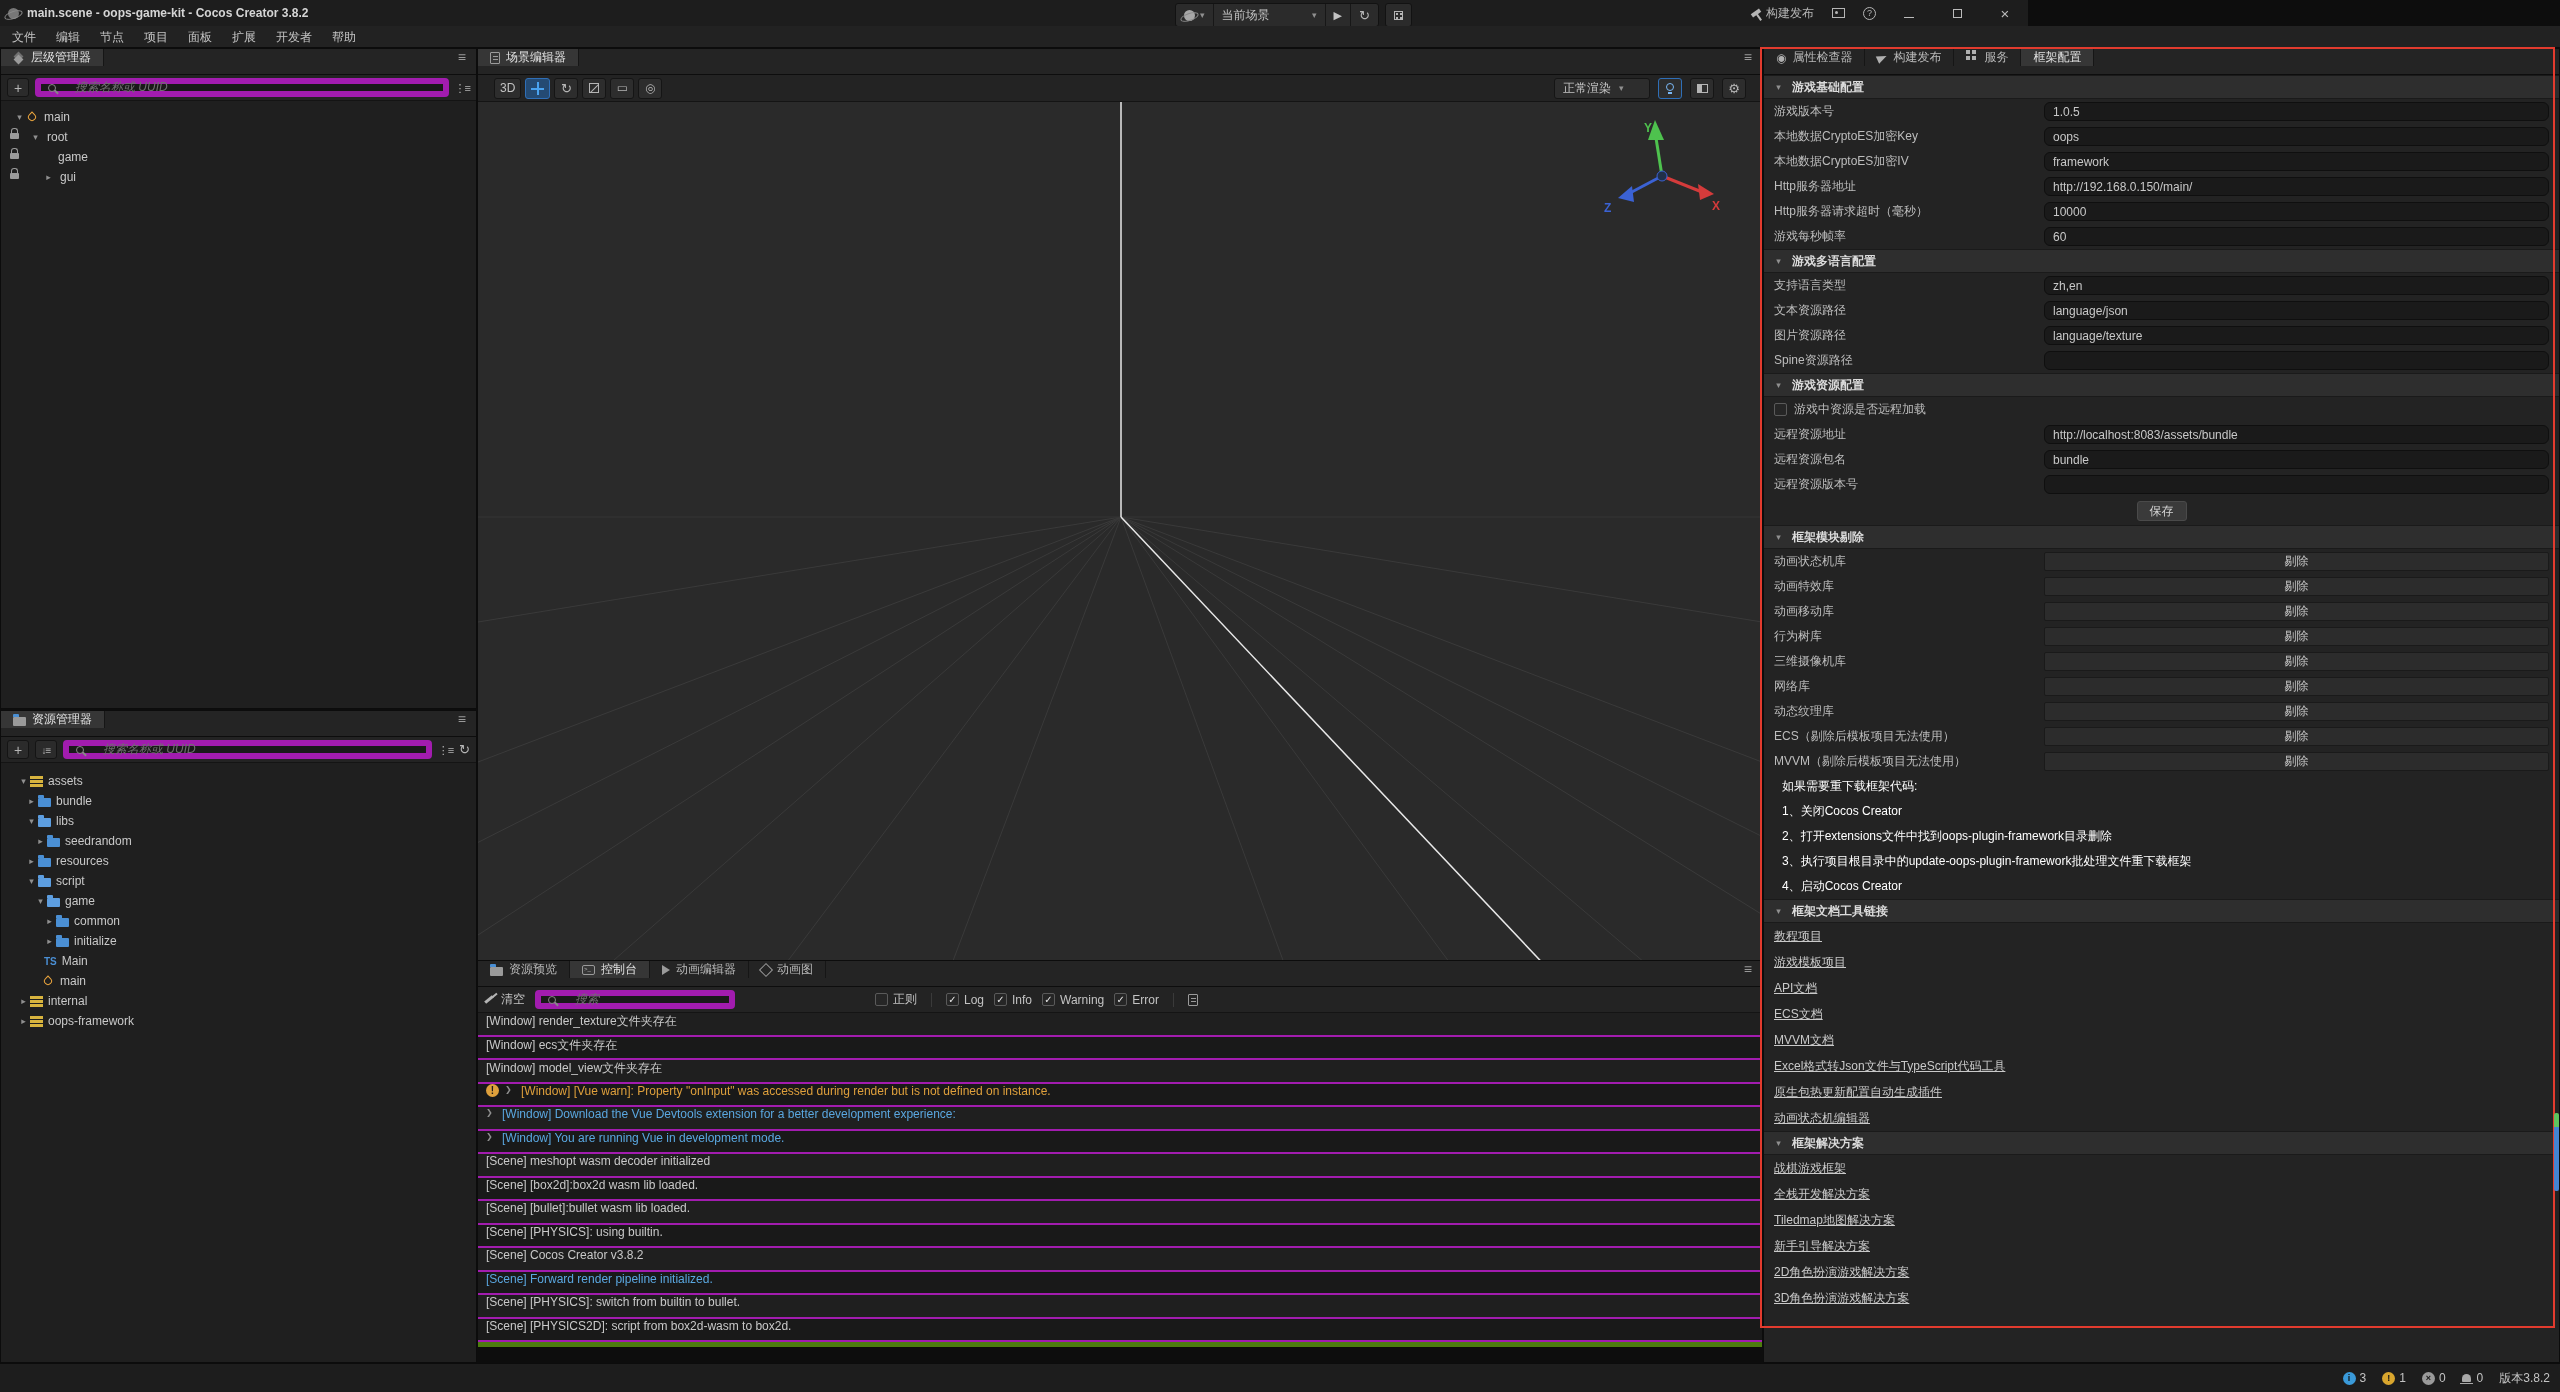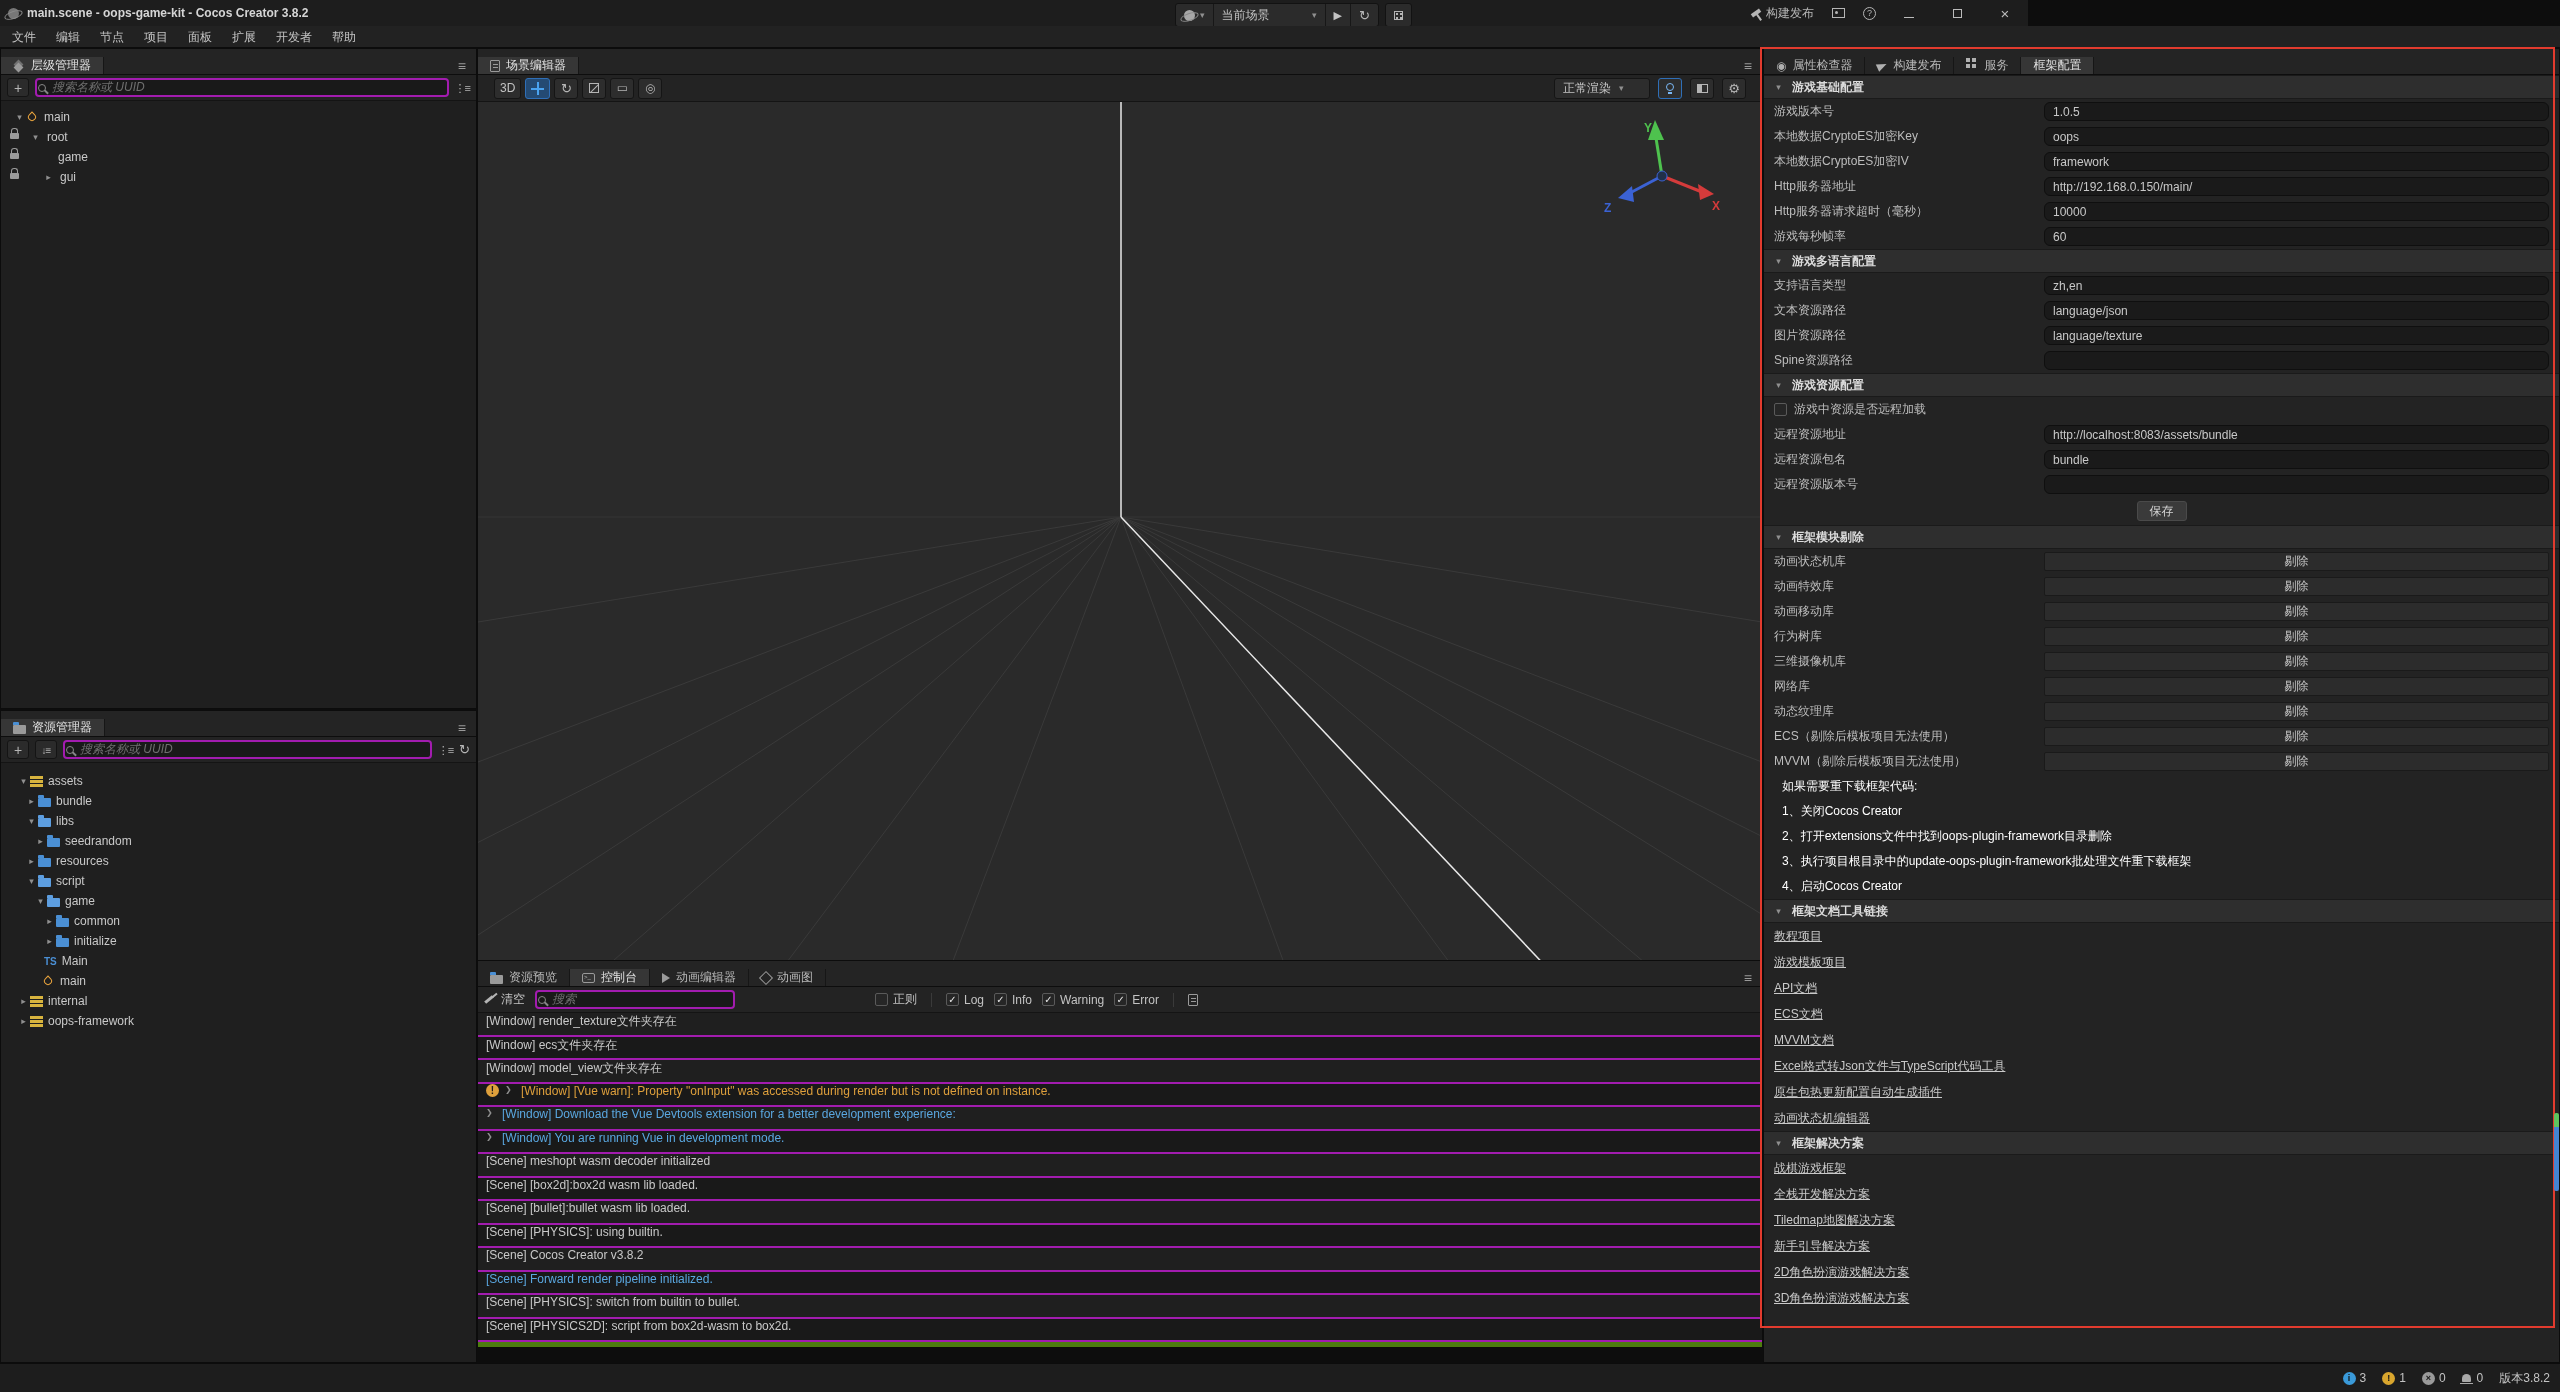--- a/index.html
+++ b/index.html
@@ -12,26 +12,26 @@
 .menu-item{padding:0 10px;height:22px;line-height:22px;color:#c3c3c3;cursor:default}
 .win-title{color:#d5d5d5;font-weight:bold;margin-left:8px}
 .tb-right{margin-left:auto;display:flex;align-items:center;gap:18px}
 .tb-ic{color:#b5b5b5;display:flex;align-items:center;gap:5px}
 .ctl{width:30px;text-align:center;color:#bbb;font-size:13px}
 #center-toolbar{position:absolute;left:1175px;top:3px;height:24px;display:flex;align-items:center;gap:6px}
 .ct-group{display:flex;align-items:center;background:#2b2b2b;border:1px solid #121212;border-radius:3px;height:24px}
 .ct-btn{padding:0 8px;height:22px;display:flex;align-items:center;gap:5px;color:#c3c3c3;border-right:1px solid #171717}
 .ct-btn:last-child{border-right:none}
 
-.tabbar{height:26px;background:#242424;border-bottom:1px solid #0d0d0d;display:flex;align-items:flex-end}
+.tabbar{height:26px;background:#242424;border-bottom:1px solid #0d0d0d;display:flex;align-items:flex-start}
 .tab{display:flex;align-items:center;gap:6px;padding:0 12px;color:#b8b8b8;border-right:1px solid #161616}
 .tab.active{background:#363636;color:#e2e2e2}
 .tab-menu{margin-left:auto;display:flex;align-items:center;padding:0 10px;color:#999}
 .toolrow{height:26px;display:flex;align-items:center;gap:6px;padding:0 6px;border-bottom:1px solid #141414;background:#232323}
-.sbox{flex:1;height:19px;background:#191919;border:2px solid #a21caf;border-radius:4px;display:flex;align-items:center;gap:6px;padding:0 1px;color:#777}
+.sbox{flex:1;height:19px;background:#191919;border:6px solid #a21caf;border-radius:4px;display:flex;align-items:center;gap:19px;padding:0 7px;color:#777}
 .sbox .ph{font-style:italic;color:#6f6f6f}
 .mini-btn{width:22px;height:19px;background:#2b2b2b;border:1px solid #141414;border-radius:3px;color:#bbb;display:flex;align-items:center;justify-content:center;font-size:12px}
 
 .chev{width:13px;color:#909090;font-size:9px;text-align:center;flex:0 0 13px}
 .chev.open::before{content:"▾"}
 .chev.closed::before{content:"▸"}
 .ic-menu::before{content:"≡";font-size:14px}
 .ic-gear::before{content:"⚙";font-size:13px;color:#b5b5b5}
 .ic-refresh::before{content:"↻";font-size:13px;color:#b5b5b5}
 .ic-play::before{content:"▶";font-size:11px;color:#c3c3c3}

